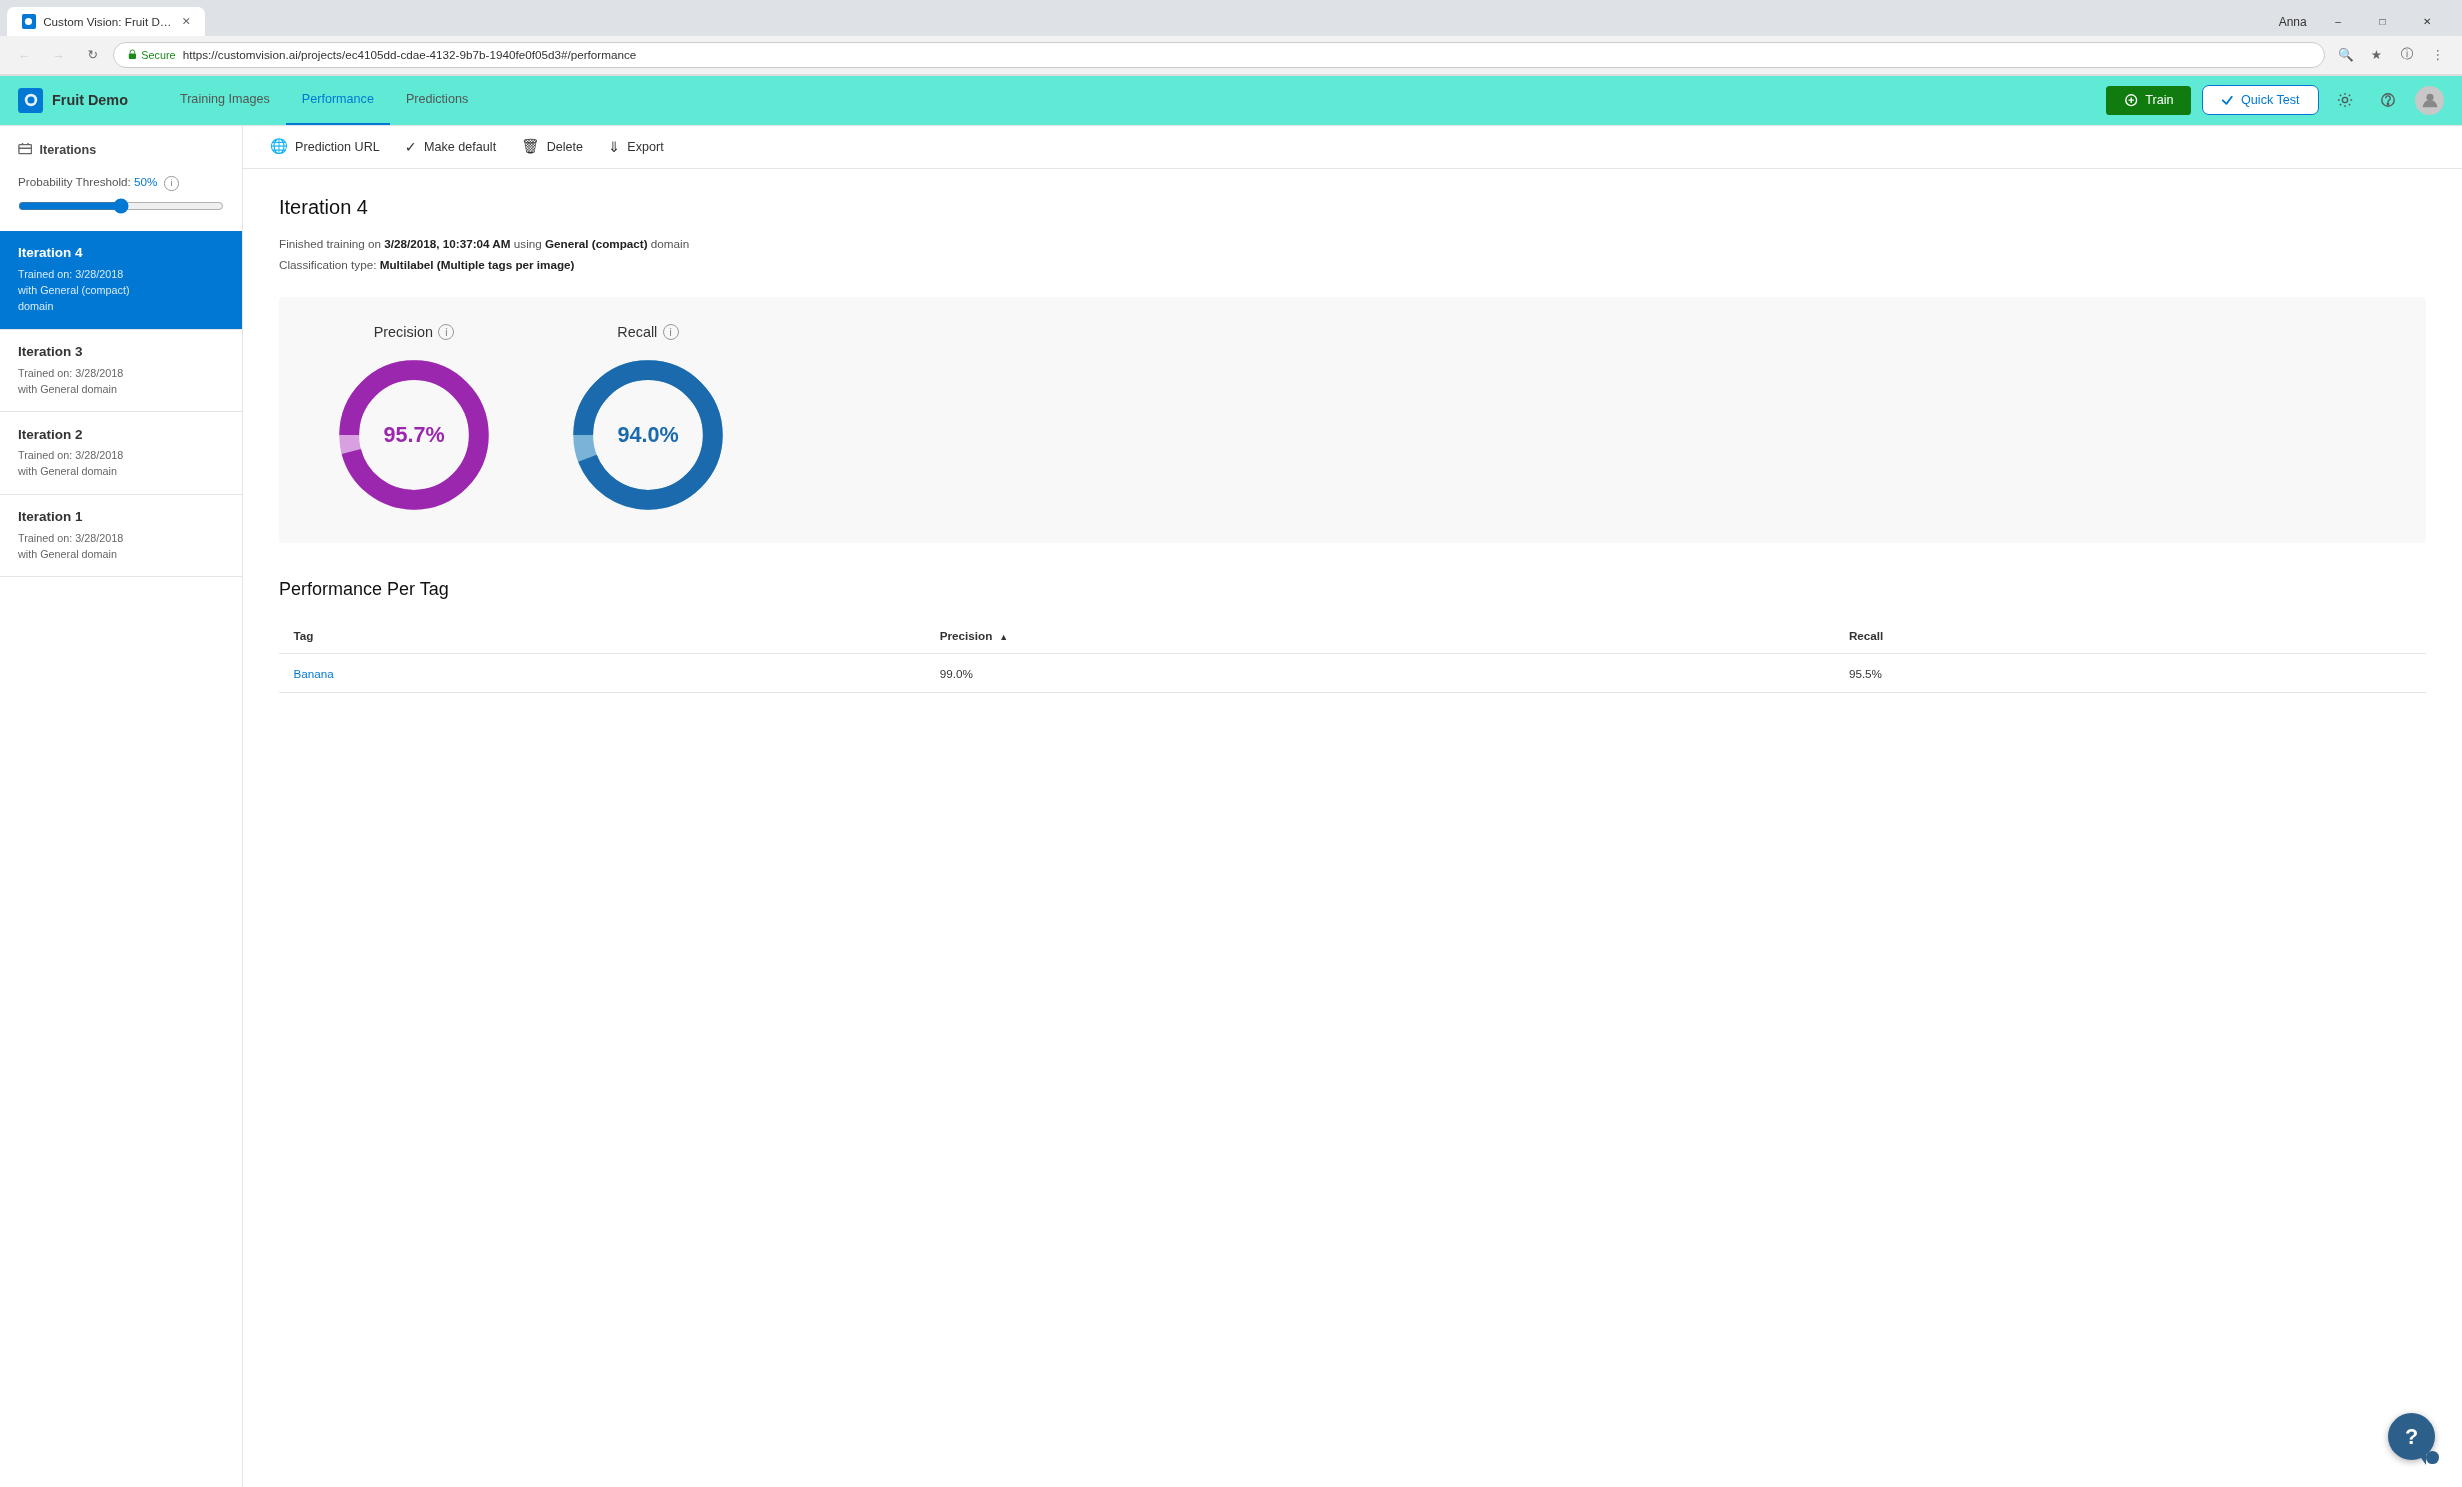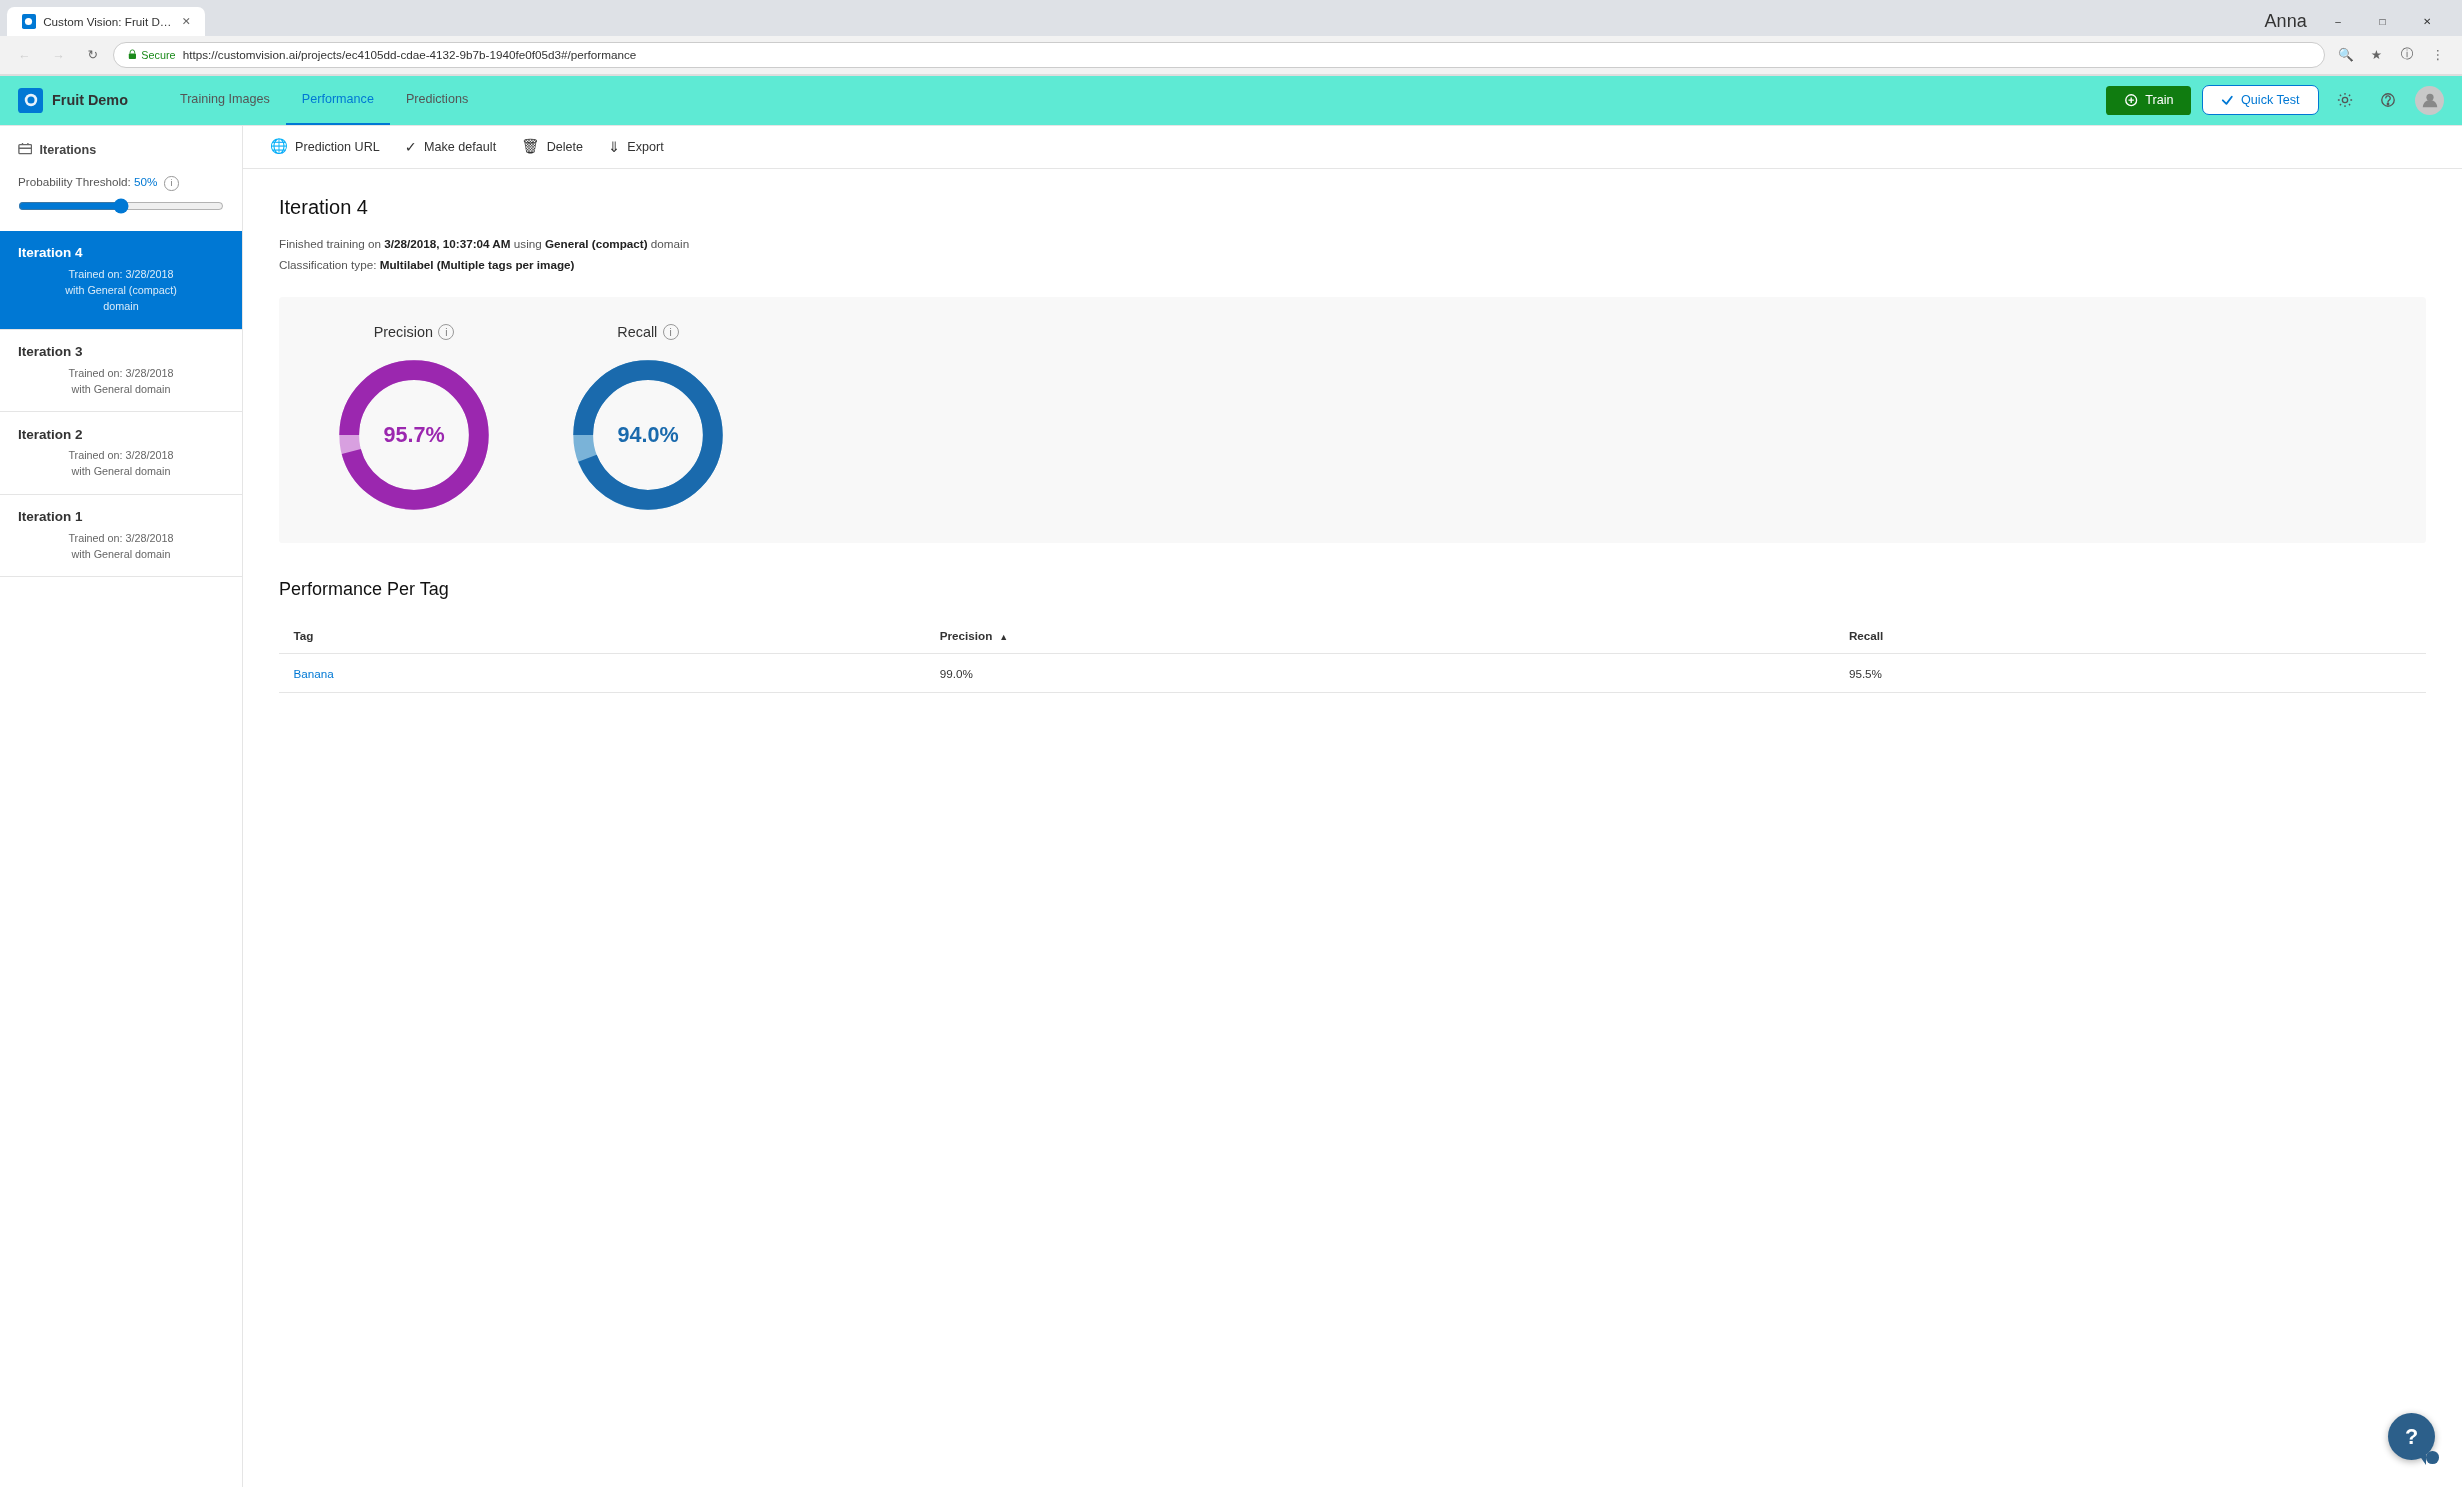--- a/index.html
+++ b/index.html
@@ -48,21 +48,21 @@
     .sidebar-header-icon { color: #666; }
     .probability-section { padding: 7.2px 18px 14.4px; }
     .prob-label { font-size: 11.7px; color: #555; }
     .prob-value { color: #0078d4; }
     .prob-slider-container { margin-top: 7.2px; }
     .prob-slider { width: 100%; accent-color: #0078d4; }
     .iteration-item { padding: 14.4px 18px; cursor: pointer; border-bottom: 0.9px solid #e5e5e5; }
     .iteration-item.active { background: #0078d4; color: #fff; }
     .iteration-item.active .iter-subtitle { color: rgba(255,255,255,0.85); }
     .iter-title { font-size: 13.5px; font-weight: 600; margin-bottom: 5.4px; }
-    .iter-subtitle { font-size: 10.8px; color: #666; line-height: 1.5; text-align: center; }
+    .iter-subtitle { font-size: 10.8px; color: #666; line-height: 1.5; }
 
     
     .main-content { flex: 1; overflow-y: auto; padding: 0; }
     .toolbar { display: flex; align-items: center; gap: 25px; padding: 12.6px 27px; border-bottom: 0.9px solid #e5e5e5; }
     .toolbar-btn { display: flex; align-items: center; gap: 7.2px; font-size: 12.6px; color: #333; cursor: pointer; text-decoration: none; }
     .toolbar-btn-icon { font-size: 14.4px; }
 
     .content-area { padding: 27px 36px; }
     .iteration-title { font-size: 20px; font-weight: 300; margin-bottom: 14.4px; color: #111; }
     .iteration-meta { font-size: 11.7px; color: #555; line-height: 1.8; margin-bottom: 21.6px; }
@@ -104,21 +104,21 @@
     <div class="tab">
       <div class="tab-favicon">
         <svg width="9" height="9" viewBox="0 0 10 10">
             <circle cx="5" cy="5" r="4" fill="white"></circle>
           </svg>
       </div>
       <span class="tab-title">Custom Vision: Fruit Dem...</span>
       <span class="tab-close">✕</span>
     </div>
     <div class="window-controls">
-      <span style="font-size:18px;color:#333;padding:0 7.2px;display:flex;align-items:center;">Anna</span>
+      <span style="font-size:12px;color:#333;padding:0 7.2px;display:flex;align-items:center;">Anna</span>
       <div class="win-btn">–</div>
       <div class="win-btn">□</div>
       <div class="win-btn close">✕</div>
     </div>
   </div>
   <div class="address-bar">
     <div class="nav-btn disabled">←</div>
     <div class="nav-btn disabled">→</div>
     <div class="nav-btn">↻</div>
     <div class="url-bar">

